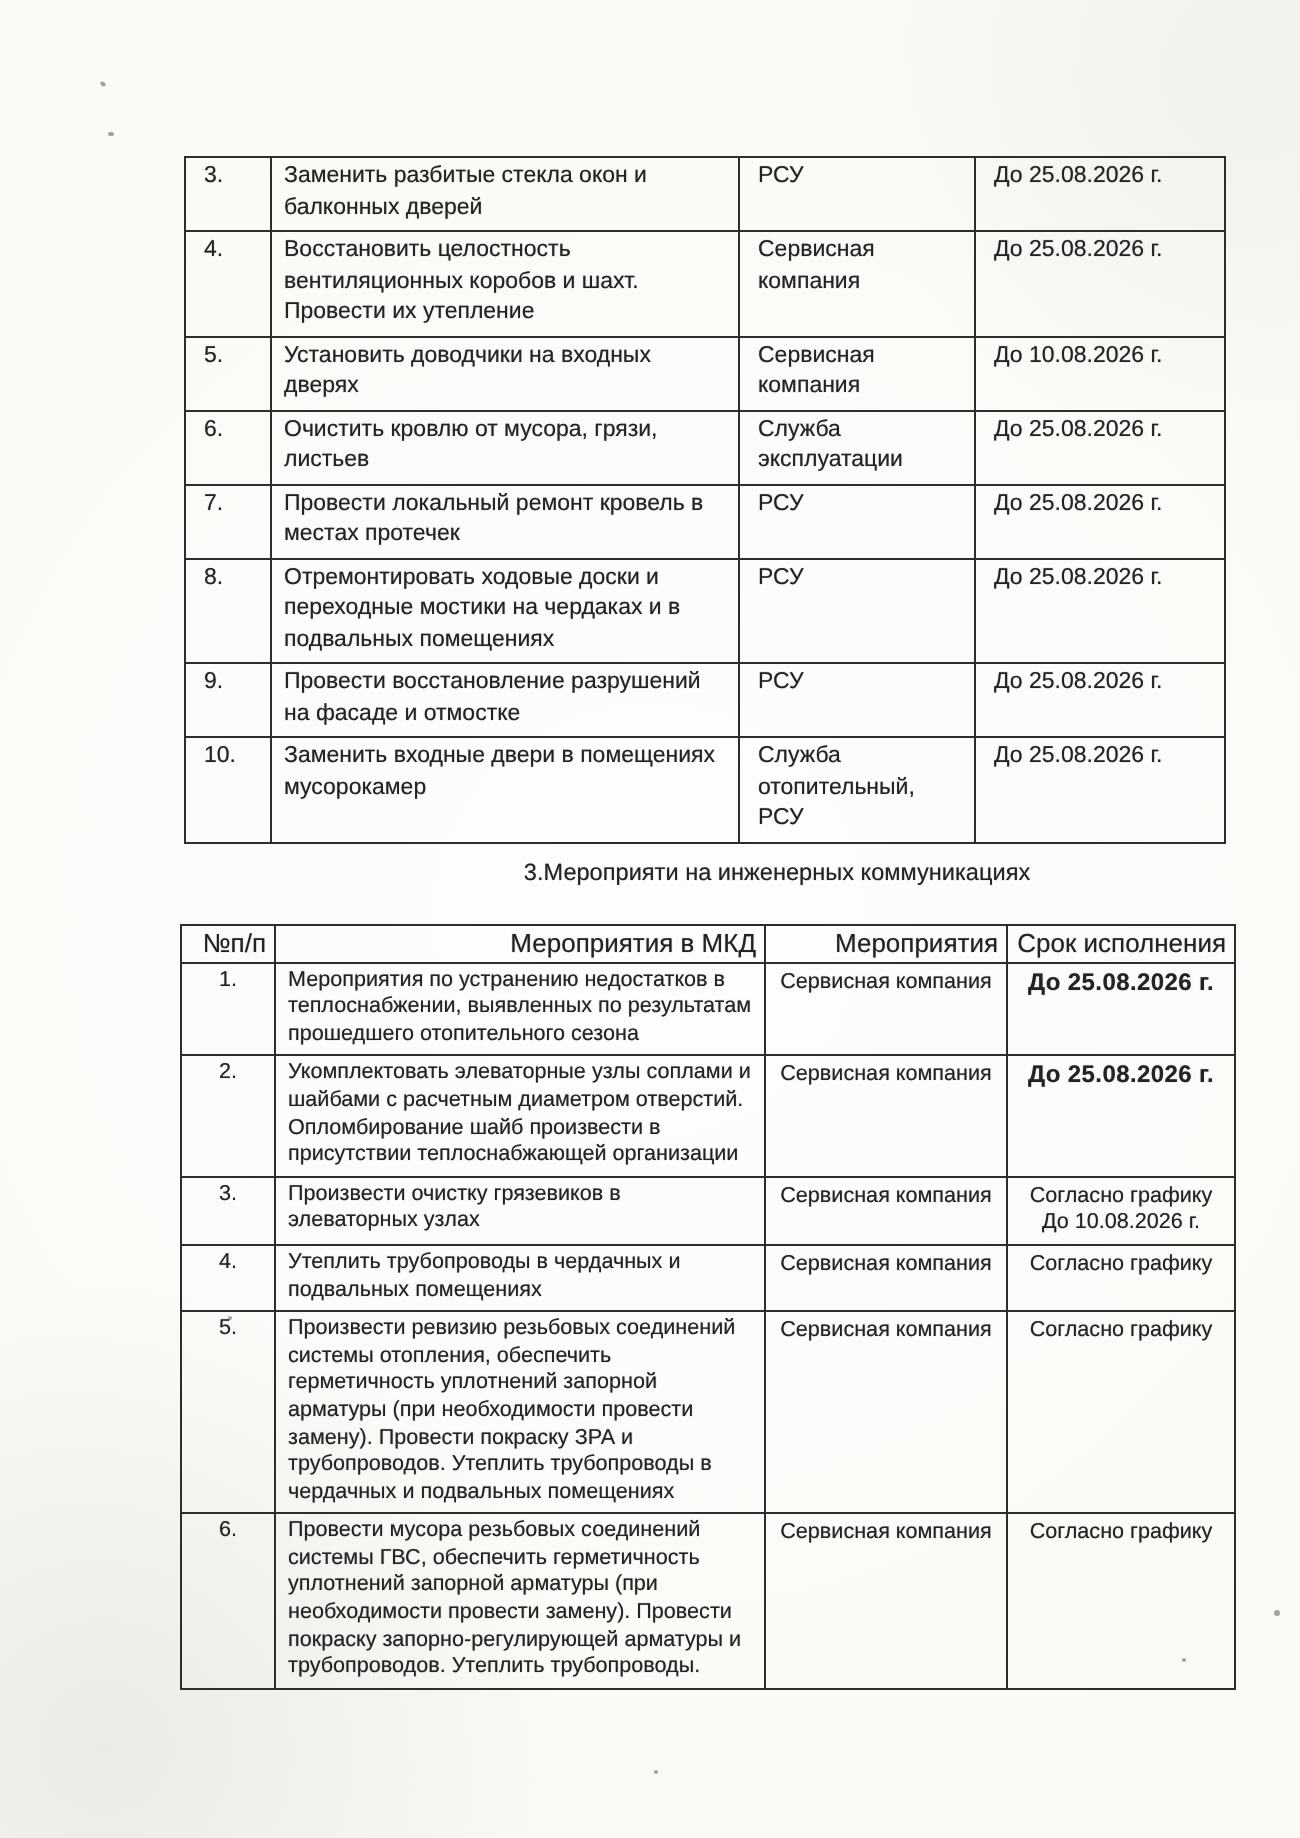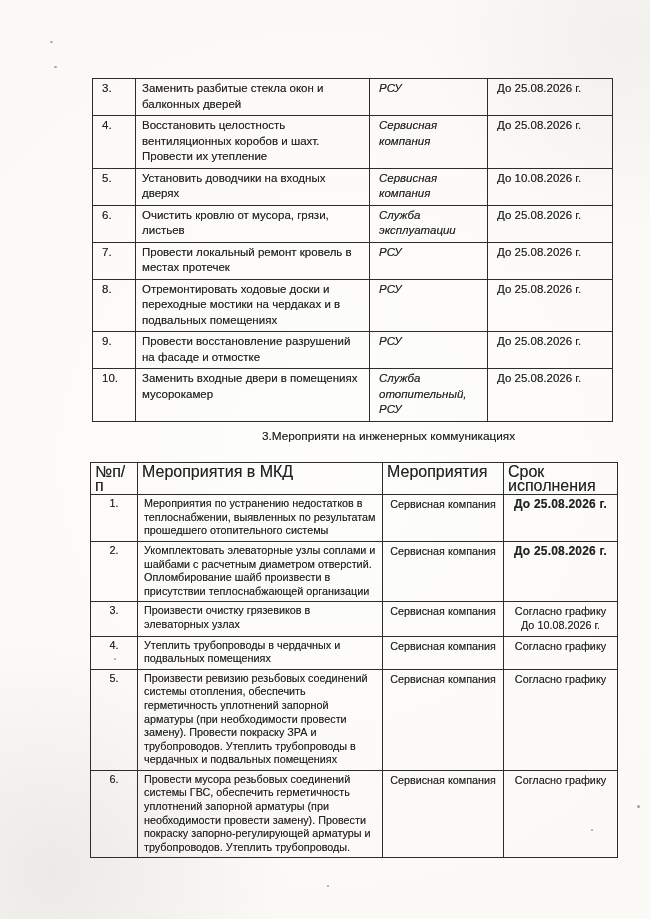--- a/index.html
+++ b/index.html
@@ -33,40 +33,40 @@
     text-shadow:0 0 .5px rgba(45,45,45,.55);
   }
 
   
   .t1{
     position:absolute;left:92px;top:78px;width:520px;
     font-size:11.5px;line-height:15.5px;
     border:1.5px solid #2e2d2b;
   }
   .t1 td:nth-child(1){padding-left:9px;}
-  .t1 td:nth-child(3){padding-left:9px;font-style:italic;}
+  .t1 td:nth-child(3){padding-left:9px;}
   .t1 td:nth-child(4){padding-left:9px;}
 
   
   .titles{
     position:absolute;left:92px;top:428px;width:525px;
     text-align:center;font-size:11.8px;line-height:16px;
     text-shadow:0 0 .5px rgba(45,45,45,.55);
     padding-left:34px;
   }
 
   
   .t2{
     position:absolute;left:90px;top:462px;width:527px;
     font-size:10.8px;line-height:13.6px;
     border:1.5px solid #2e2d2b;
   }
   .t2 th{
-    text-align:left;font-weight:normal;
-    font-size:16px;padding:2px 4px;
+    text-align:right;font-weight:normal;
+    font-size:13px;padding:2px 4px;
   }
   .t2 td:nth-child(1){text-align:center;}
   .t2 td:nth-child(3){text-align:center;padding-top:3px;}
   .t2 td:nth-child(4){text-align:center;white-space:pre-line;padding-top:3px;}
   .t2 td.bold-deadline{font-weight:bold;font-size:12px;letter-spacing:.2px;}
 </style>
 </head>
 <body>
 
 <div class="page">
@@ -152,21 +152,21 @@
       <tr>
         <th>№п/п</th>
         <th>Мероприятия в МКД</th>
         <th>Мероприятия</th>
         <th>Срок исполнения</th>
       </tr>
     </thead>
     <tbody id="t2-body">
         <tr>
           <td>1.</td>
-          <td>Мероприятия по устранению недостатков в теплоснабжении, выявленных по результатам прошедшего отопительного системы</td>
+          <td>Мероприятия по устранению недостатков в теплоснабжении, выявленных по результатам прошедшего отопительного сезона</td>
           <td>Сервисная компания</td>
           <td class="bold-deadline">До 25.08.2026 г.</td>
         </tr>
         <tr>
           <td>2.</td>
           <td>Укомплектовать элеваторные узлы соплами и шайбами с расчетным диаметром отверстий. Опломбирование шайб произвести в присутствии теплоснабжающей организации</td>
           <td>Сервисная компания</td>
           <td class="bold-deadline">До 25.08.2026 г.</td>
         </tr>
         <tr>

